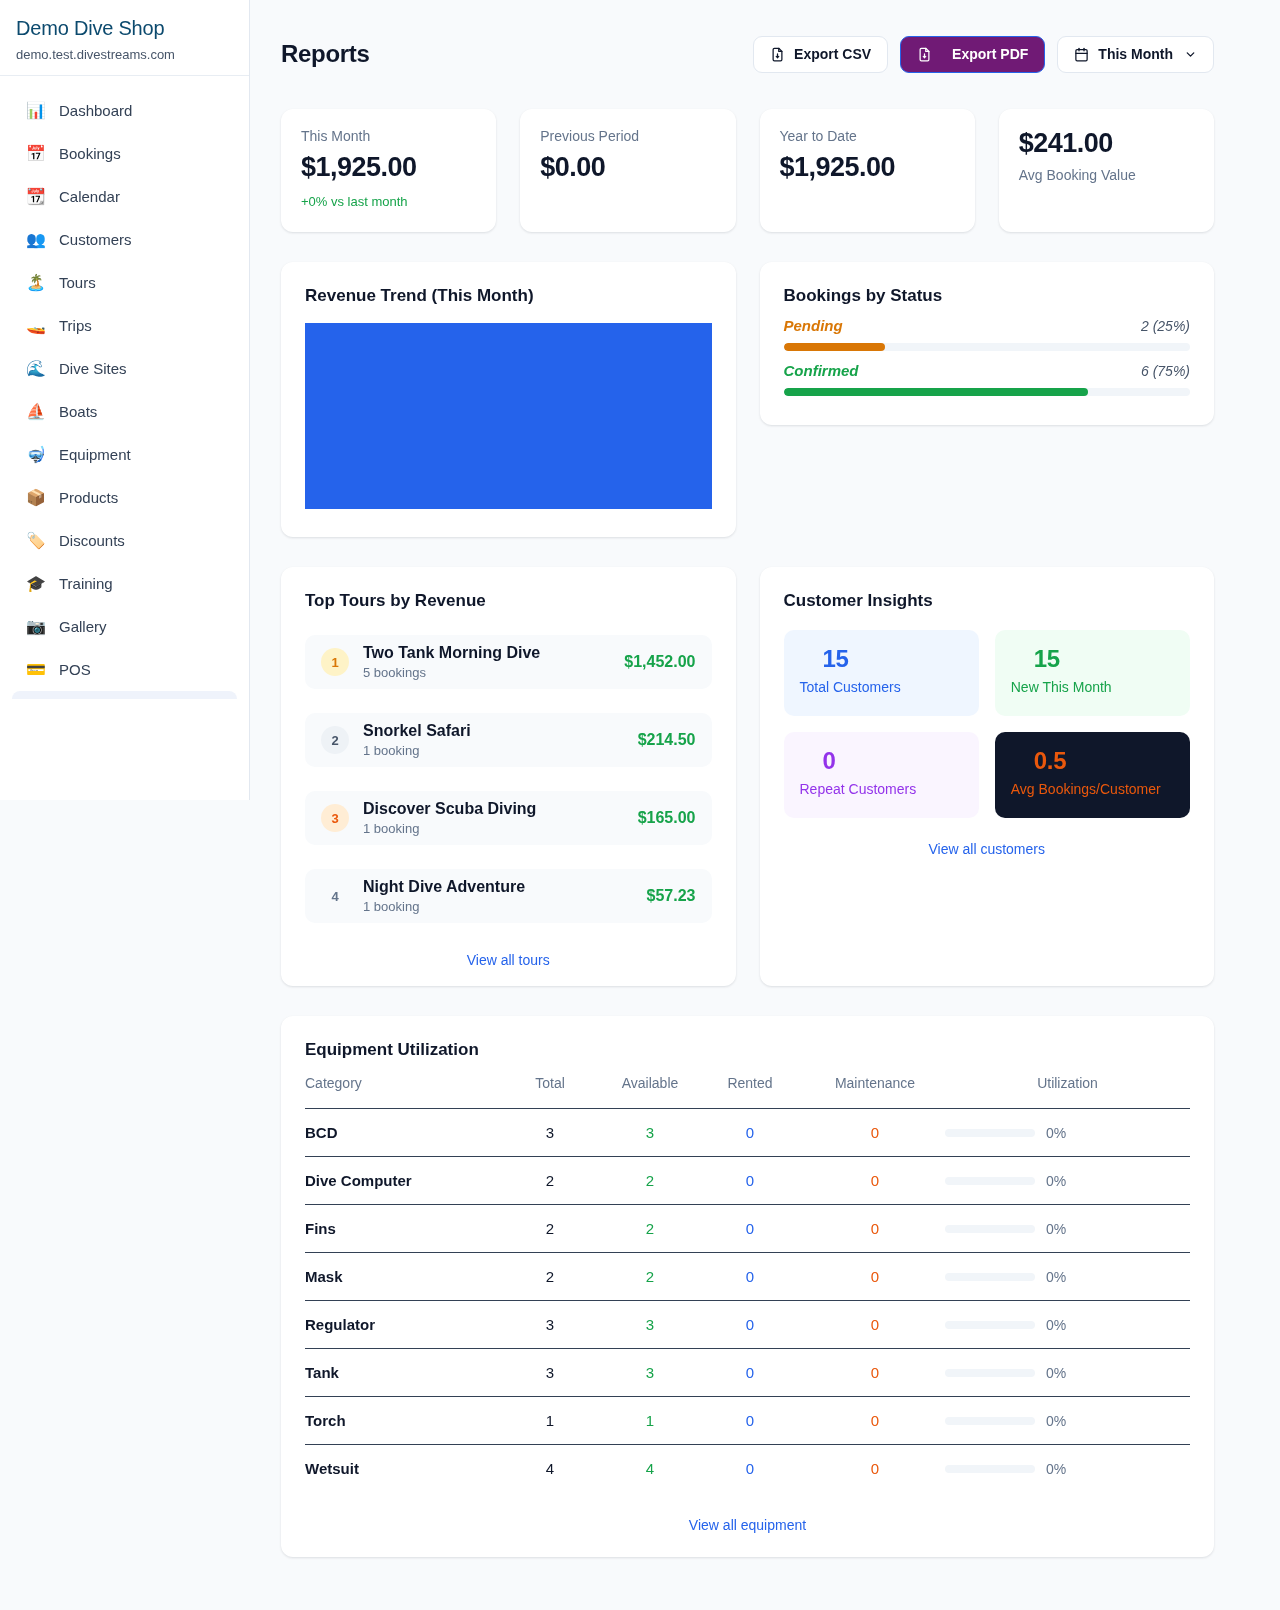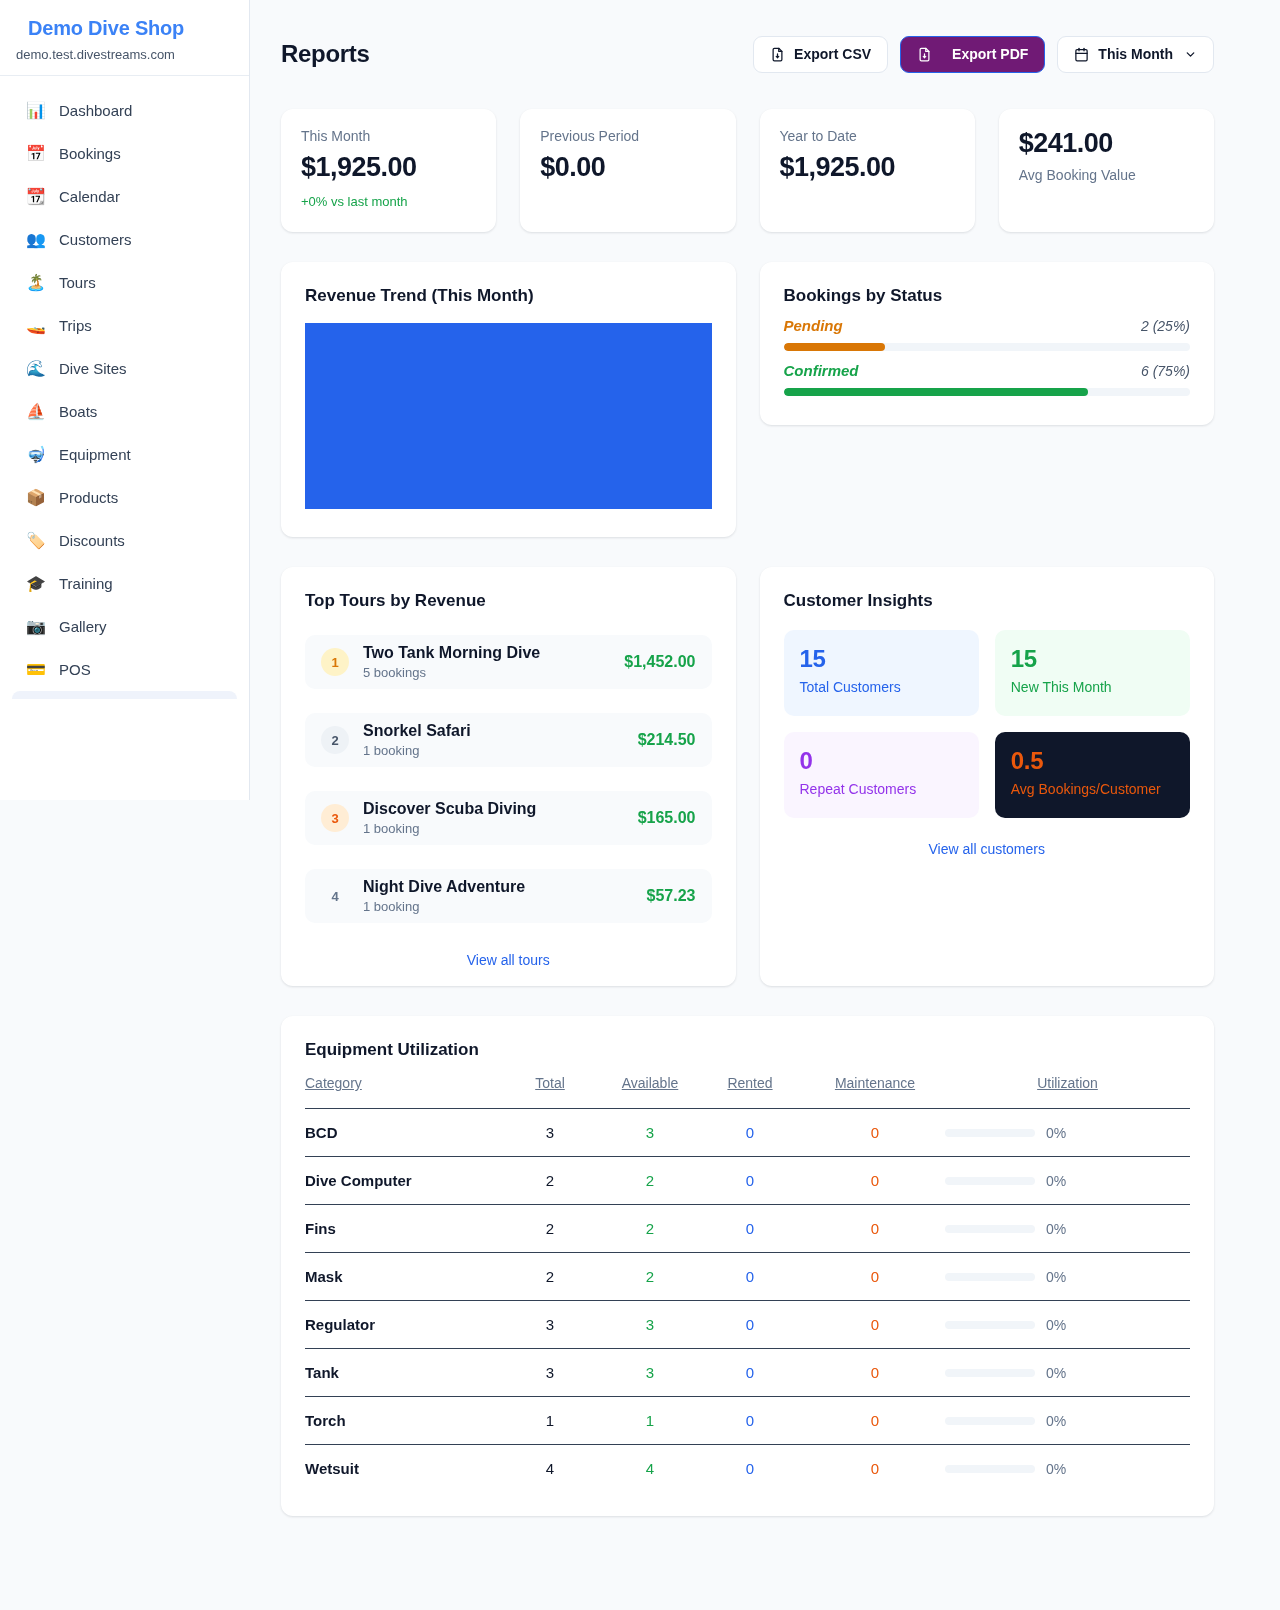--- a/index.html
+++ b/index.html
@@ -13,21 +13,21 @@
   }
   .app { display:flex; width:1280px; }
 
   
   .sidebar {
     width:250px; min-width:250px; height:800px;
     background:#ffffff; border-right:1px solid #e2e8f0;
     display:flex; flex-direction:column;
   }
   .sidebar-header { padding:17px 16px 13px; border-bottom:1px solid #e8edf3; }
-  .brand { font-size:20px; font-weight:700; color:#3b82f6; margin:0 12px 7px; letter-spacing:-0.2px; }
+  .brand { font-size:20px; font-weight:400; color:#0c4a6e; margin:0 0 7px; letter-spacing:-0.2px; }
   .domain { font-size:13px; color:#475569; }
   .nav { padding:13px 12px 0; flex:1; overflow:hidden; }
   .nav-item {
     display:flex; align-items:center; gap:12px;
     padding:10px 13px; border-radius:8px;
     font-size:15px; color:#334155; cursor:pointer; height:43px;
   }
   .nav-icon { width:22px; font-size:16px; text-align:center; flex:none; }
   .nav-active-partial { height:8px; margin:0 0; border-radius:8px 8px 0 0; background:#eff3fb; }
   .sidebar-footer {
@@ -115,32 +115,32 @@
   .rank-4 { background:transparent; color:#64748b; }
   .tour-info { min-width:0; }
   .tour-name { font-size:16px; font-weight:600; color:#0f172a; }
   .tour-sub { font-size:13px; color:#64748b; margin-top:3px; }
   .tour-amount { margin-left:auto; font-size:16px; font-weight:700; color:#16a34a; white-space:nowrap; }
   .view-link { display:block; text-align:center; color:#2563eb; font-size:14px; margin-top:29px; text-decoration:none; cursor:pointer; }
 
   
   .tiles { display:grid; grid-template-columns:1fr 1fr; gap:16px; margin-top:19px; }
   .tile { border-radius:10px; padding:15px 16px; height:86px; }
-  .tile-value { font-size:24px; font-weight:800; letter-spacing:-0.3px; }
+  .tile-value { font-size:24px; font-weight:800; letter-spacing:-0.3px;margin-left:23px; }
   .tile-label { font-size:14px; margin-top:6px; }
   .tile-blue   { background:#eff6ff; } .tile-blue   .tile-value, .tile-blue   .tile-label { color:#2563eb; }
   .tile-green  { background:#f0fdf4; } .tile-green  .tile-value, .tile-green  .tile-label { color:#16a34a; }
   .tile-purple { background:#faf5ff; } .tile-purple .tile-value, .tile-purple .tile-label { color:#9333ea; }
   .tile-orange { background:#0f172a; } .tile-orange .tile-value, .tile-orange .tile-label { color:#ea580c; }
   .insights-link { margin-top:23px; }
 
   
   .equip-card { padding:24px; margin-bottom:40px; }
   .eq-grid { display:grid; grid-template-columns:190px 110px 90px 110px 140px 1fr; align-items:center; }
-  .eq-head { color:#64748b; font-size:14px; padding:15px 0 17px;text-decoration:underline; }
+  .eq-head { color:#64748b; font-size:14px; padding:15px 0 17px; }
   .eq-head > div { text-align:center; }
   .eq-head .col-cat { text-align:left; }
   .eq-head .col-util { text-align:center; }
   .eq-row { padding:15px 0; border-top:1px solid #334155; font-size:15px; }
   .eq-row .cell { text-align:center; }
   .cell-cat { text-align:left !important; font-weight:600; color:#0f172a; }
   .cell-total { color:#0f172a; }
   .cell-avail { color:#16a34a; }
   .cell-rented { color:#2563eb; }
   .cell-maint { color:#ea580c; }
@@ -477,16 +477,17 @@
         <div class="cell cell-total">4</div>
         <div class="cell cell-avail">4</div>
         <div class="cell cell-rented">0</div>
         <div class="cell cell-maint">0</div>
         <div class="cell-util">
           <div class="util-track"></div>
           <span class="util-pct">0%</span>
         </div>
       </div>
 
+      <a class="view-link equip-link">View all equipment</a>
     </div>
 
   </main>
 </div>
 
 </body></html>

